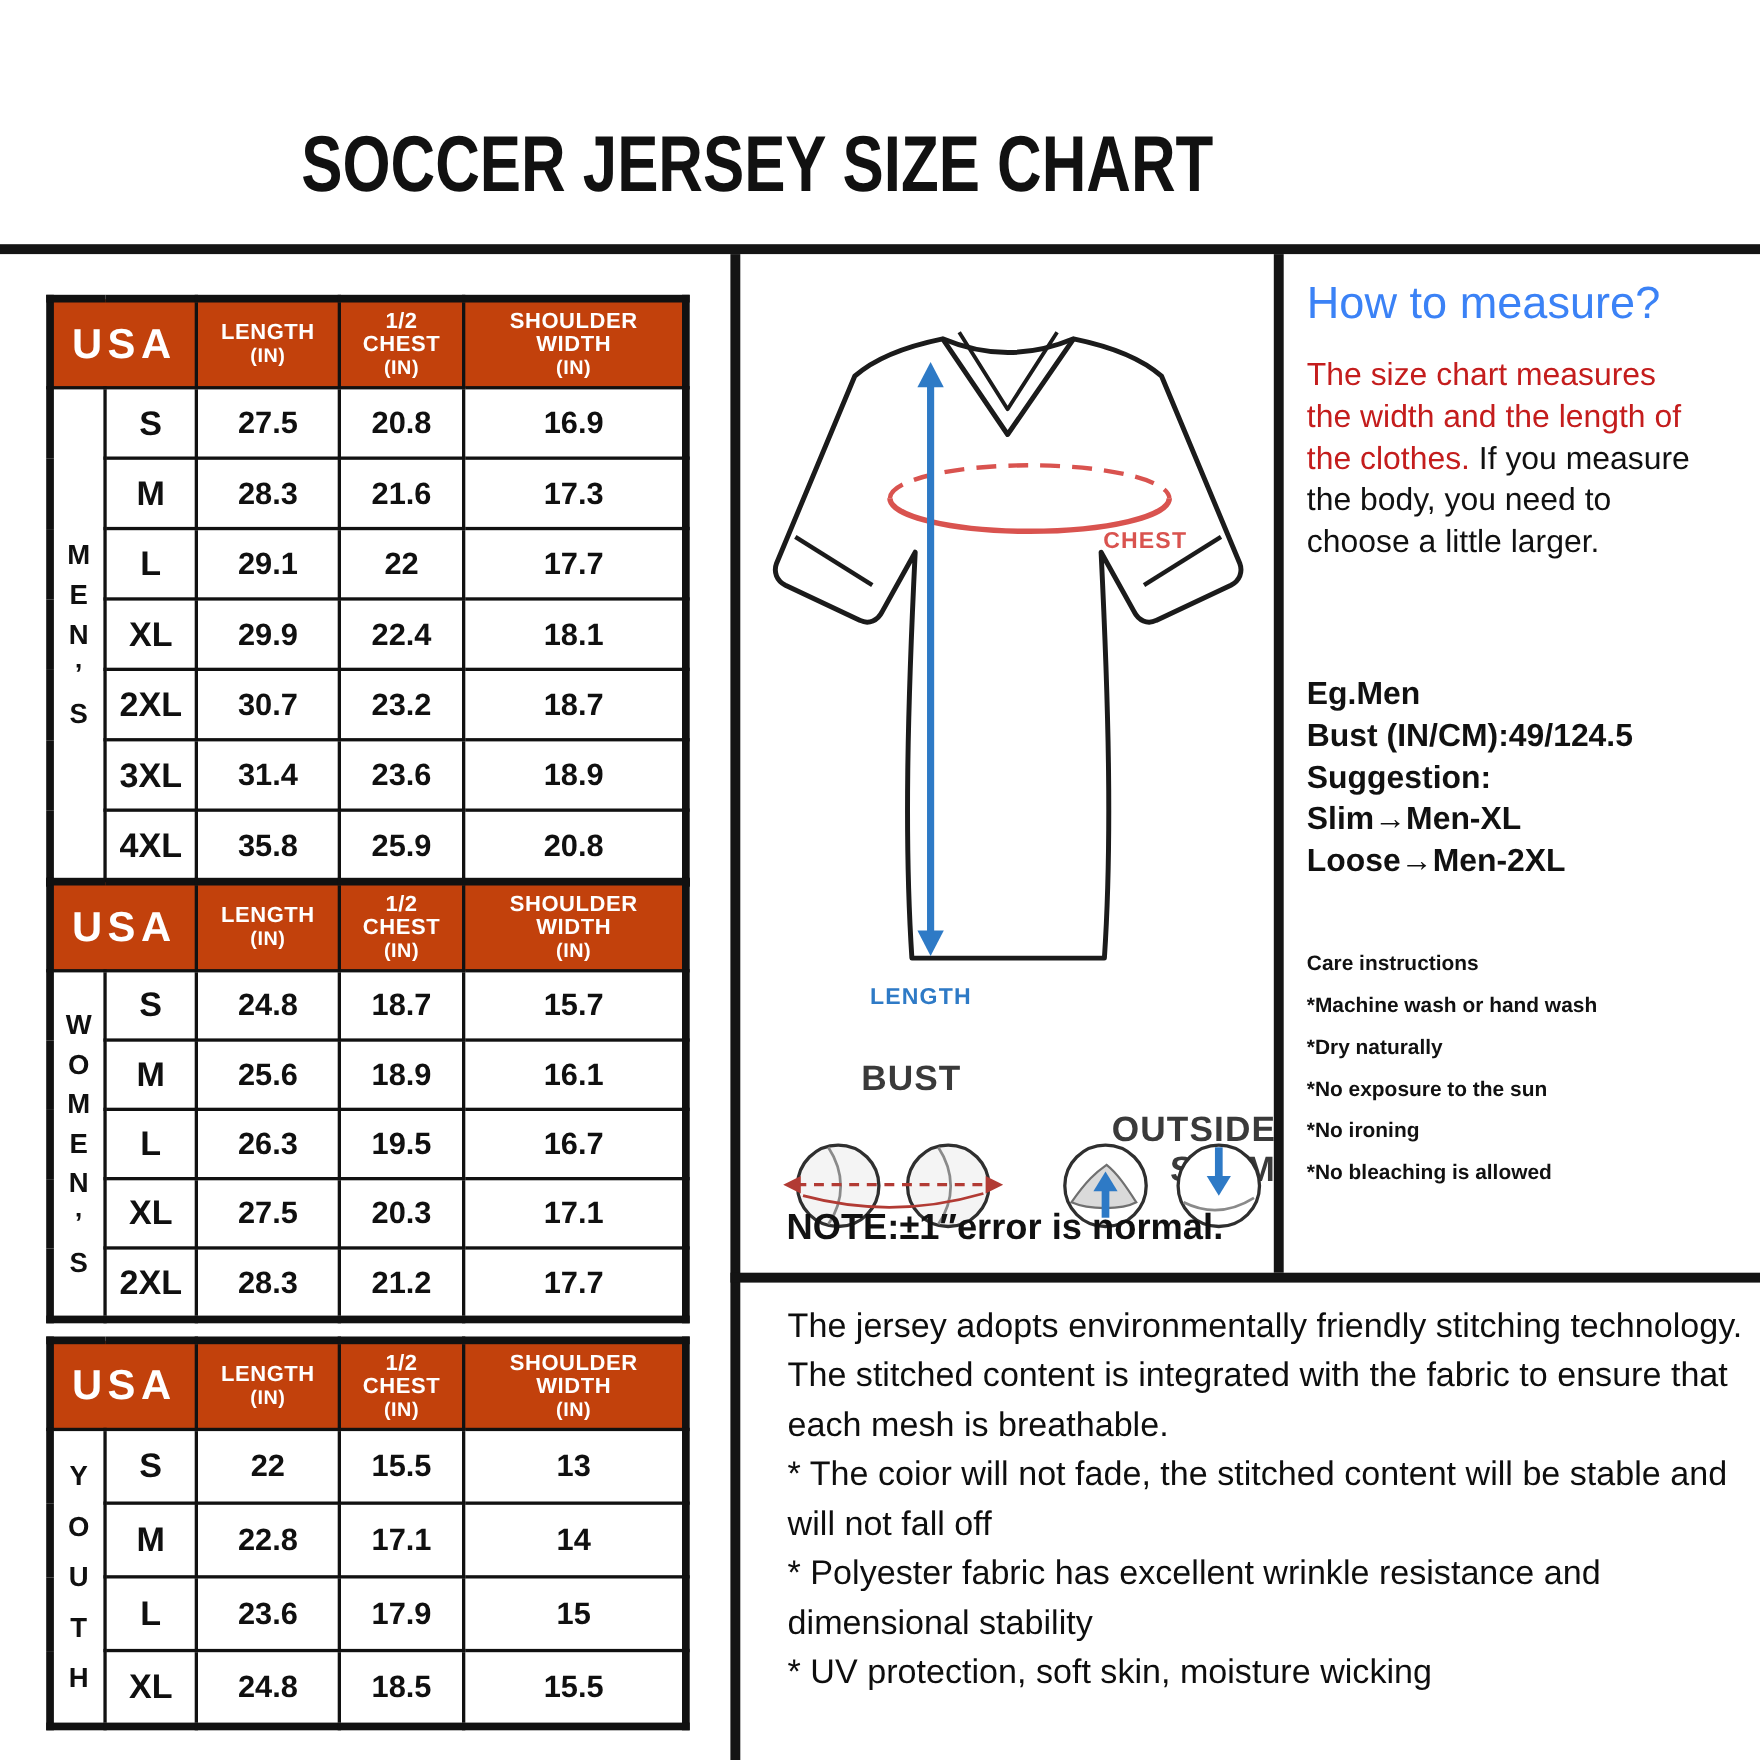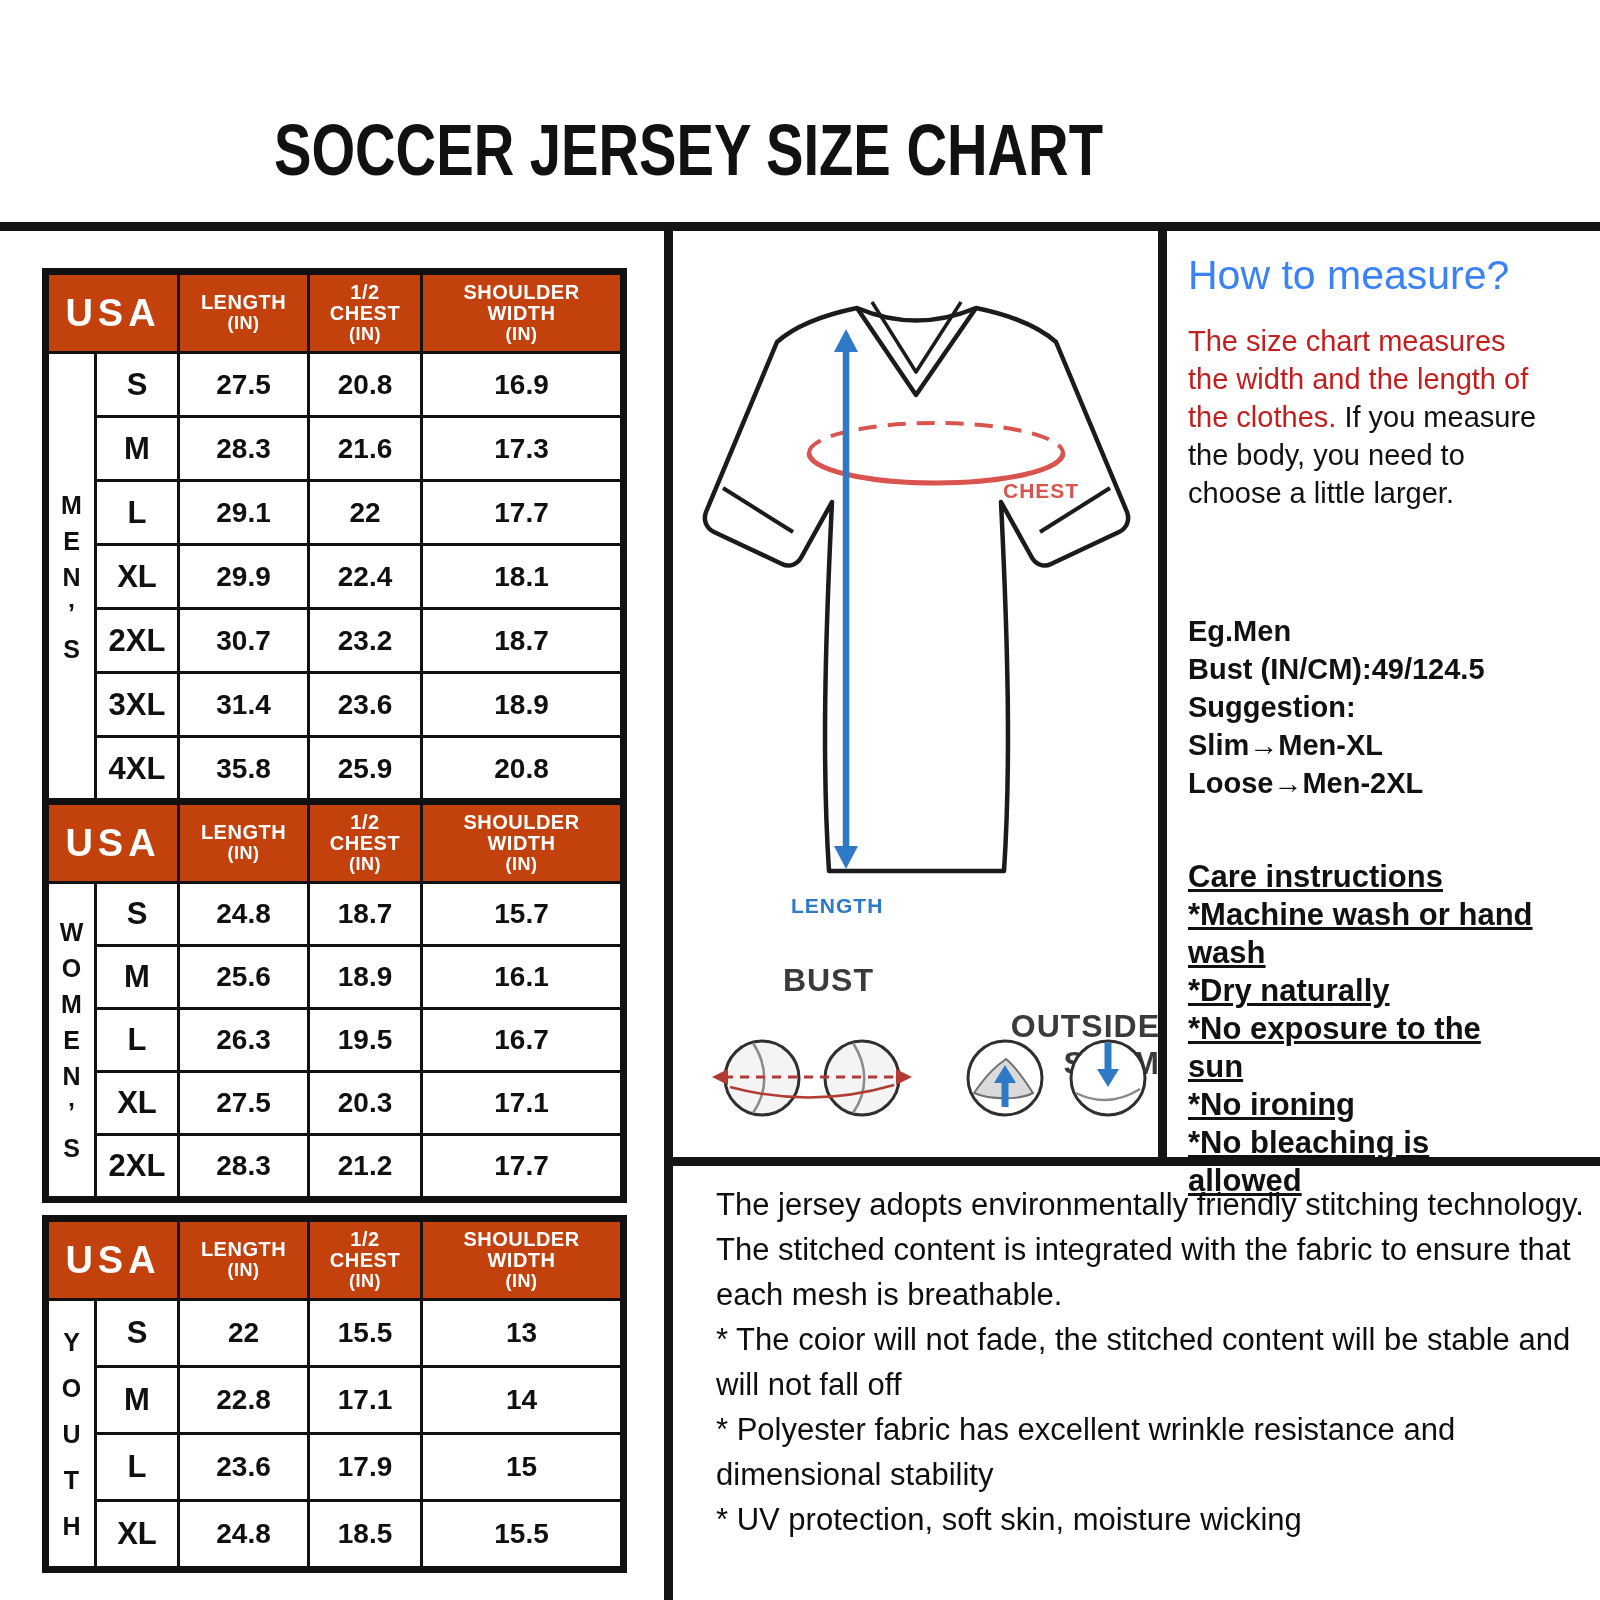--- a/index.html
+++ b/index.html
@@ -37,21 +37,21 @@
   .icons-svg{position:absolute;left:690px;top:1025px;width:460px;height:110px;}
   .mini-label{position:absolute;font-size:32px;font-weight:700;color:#3a3a3a;letter-spacing:1px;text-align:right;}
   .bust-label{left:690px;top:962px;width:184px;}
   .seam-label{left:930px;top:960px;width:230px;margin-top:48px;}
   .note-line{position:absolute;left:715px;top:1096px;font-size:33px;font-weight:700;color:#111;}
   
   .howto-heading{position:absolute;left:1188px;top:252px;font-size:41px;font-weight:400;color:#3b82f6;}
   .howto-para{position:absolute;left:1188px;top:322px;width:364px;font-size:29px;line-height:38px;font-weight:400;}
   .red{color:#c41d1d;}
   .example-block{position:absolute;left:1188px;top:612px;font-size:29px;line-height:38px;font-weight:700;}
-  .care-block{position:absolute;left:1188px;top:858px;width:352px;font-size:31px;line-height:38px;font-weight:700;text-decoration:underline;}
+  .care-block{position:absolute;left:1188px;top:858px;width:352px;font-size:19px;line-height:38px;font-weight:700;}
   
   .desc-block{position:absolute;left:700px;top:1182px;width:880px;font-size:31px;line-height:45px;font-weight:400;color:#0e0e0e;margin-left:16px;}
 </style>
 </head>
 <body>
 
 <div id="canvas">
 
   <div class="title"><span>SOCCER JERSEY SIZE CHART</span></div>
 
@@ -310,20 +310,21 @@
     <circle cx="315" cy="53" r="37" fill="#ffffff" stroke="#2f2f2f" stroke-width="3"></circle>
     <circle cx="418" cy="53" r="37" fill="#ffffff" stroke="#2f2f2f" stroke-width="3"></circle>
     <path d="M284,68 C298,48 306,41 316,34 C326,42 334,54 343,68 C330,75 300,75 284,68 Z" fill="#dadada" stroke="#707070" stroke-width="2"></path>
     <rect x="311.5" y="56" width="7" height="26" fill="#2e7ac6"></rect>
     <polygon points="315,40 304,58 326,58" fill="#2e7ac6"></polygon>
     <path d="M386,68 Q418,84 450,64" fill="none" stroke="#8a8a8a" stroke-width="2.5"></path>
     <rect x="414.5" y="18" width="7" height="28" fill="#2e7ac6"></rect>
     <polygon points="418,62 407,44 429,44" fill="#2e7ac6"></polygon>
   </svg>
 
+  <div class="note-line">NOTE:±1″error is normal.</div>
 
   <div class="howto-heading">How to measure?</div>
   <div class="howto-para">
     <span class="red">The size chart measures the width and the length of the clothes.</span><span> If you measure the body, you need to choose a little larger.</span>
   </div>
   <div class="example-block">
     <div>Eg.Men</div>
     <div>Bust (IN/CM):49/124.5</div>
     <div>Suggestion:</div>
     <div>Slim→Men-XL</div>

